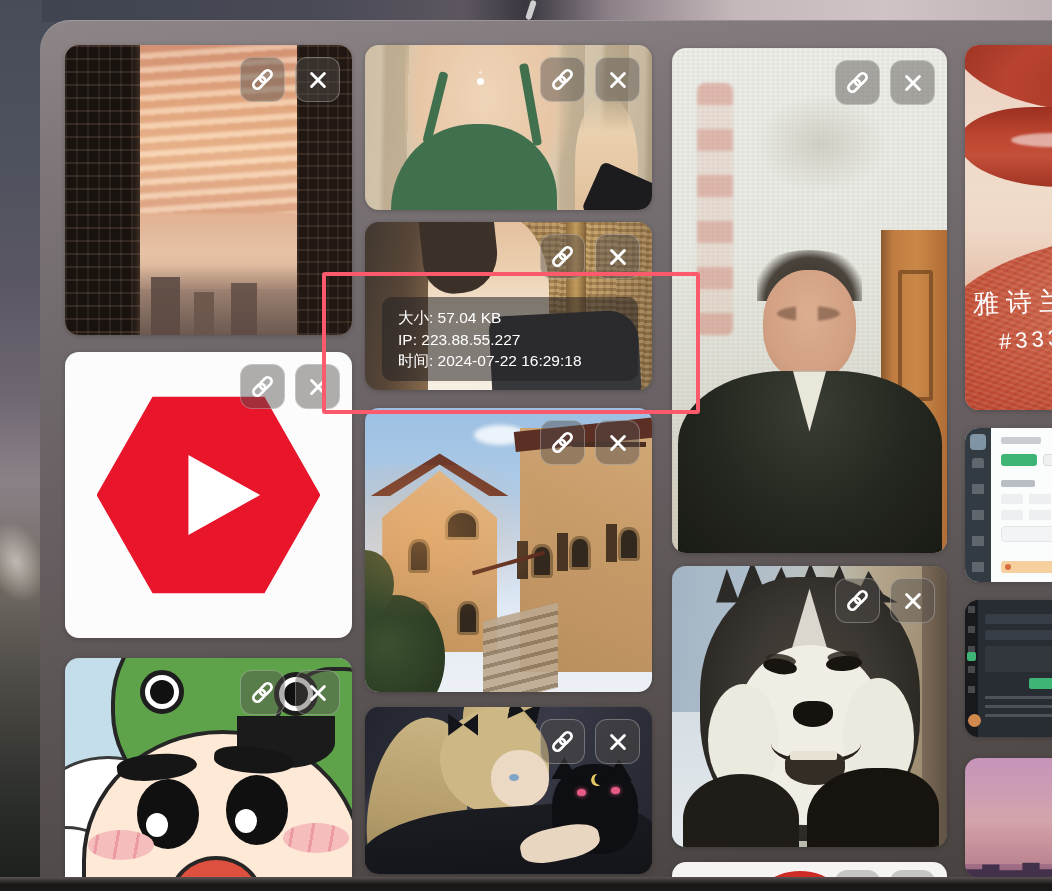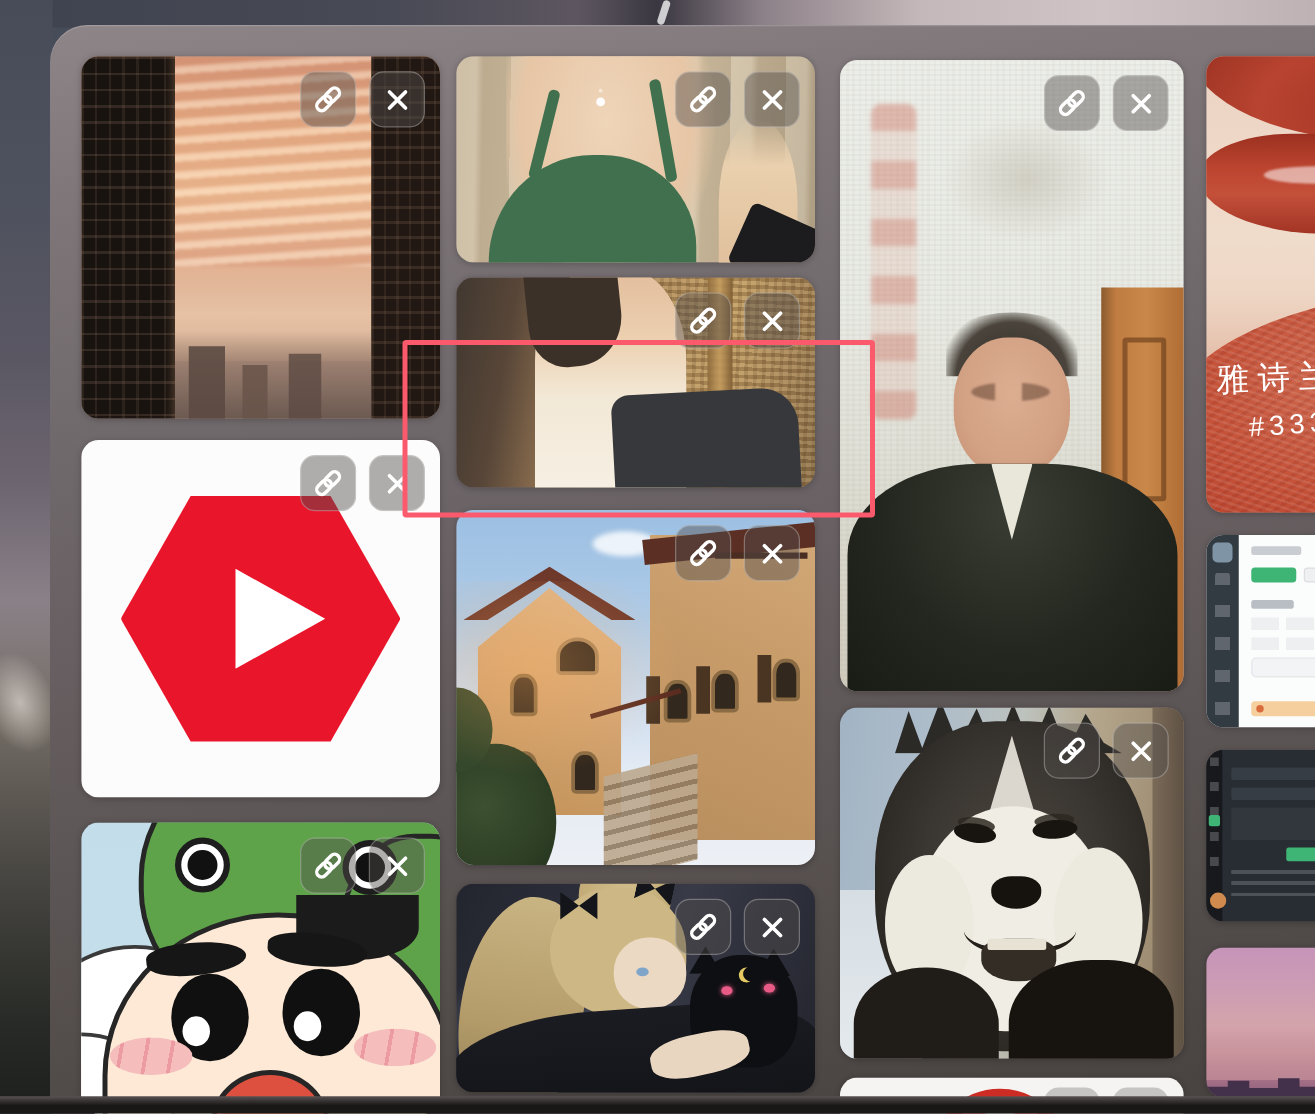--- a/index.html
+++ b/index.html
@@ -594,16 +594,21 @@
     </div>
   </div>
 
   <div class="card" style="left:965px;top:758px;width:287px;height:120px">
     <div class="art art-pink">
       <div class="pink-glow"></div>
       <div class="pink-city"></div>
     </div>
   </div>
 
+  <div class="tooltip">
+    <div>大小: 57.04 KB</div>
+    <div>IP: 223.88.55.227</div>
+    <div>时间: 2024-07-22 16:29:18</div>
+  </div>
   <div class="hl-rect"></div>
   <div class="bottom-bar"></div>
 
 </div>
 
 </body></html>

